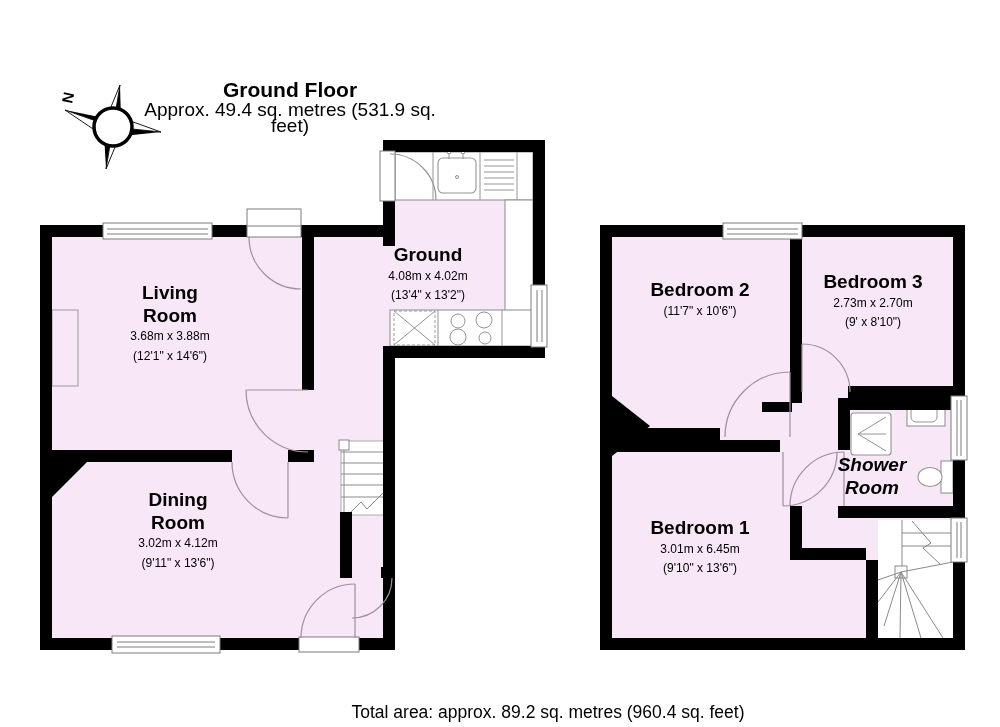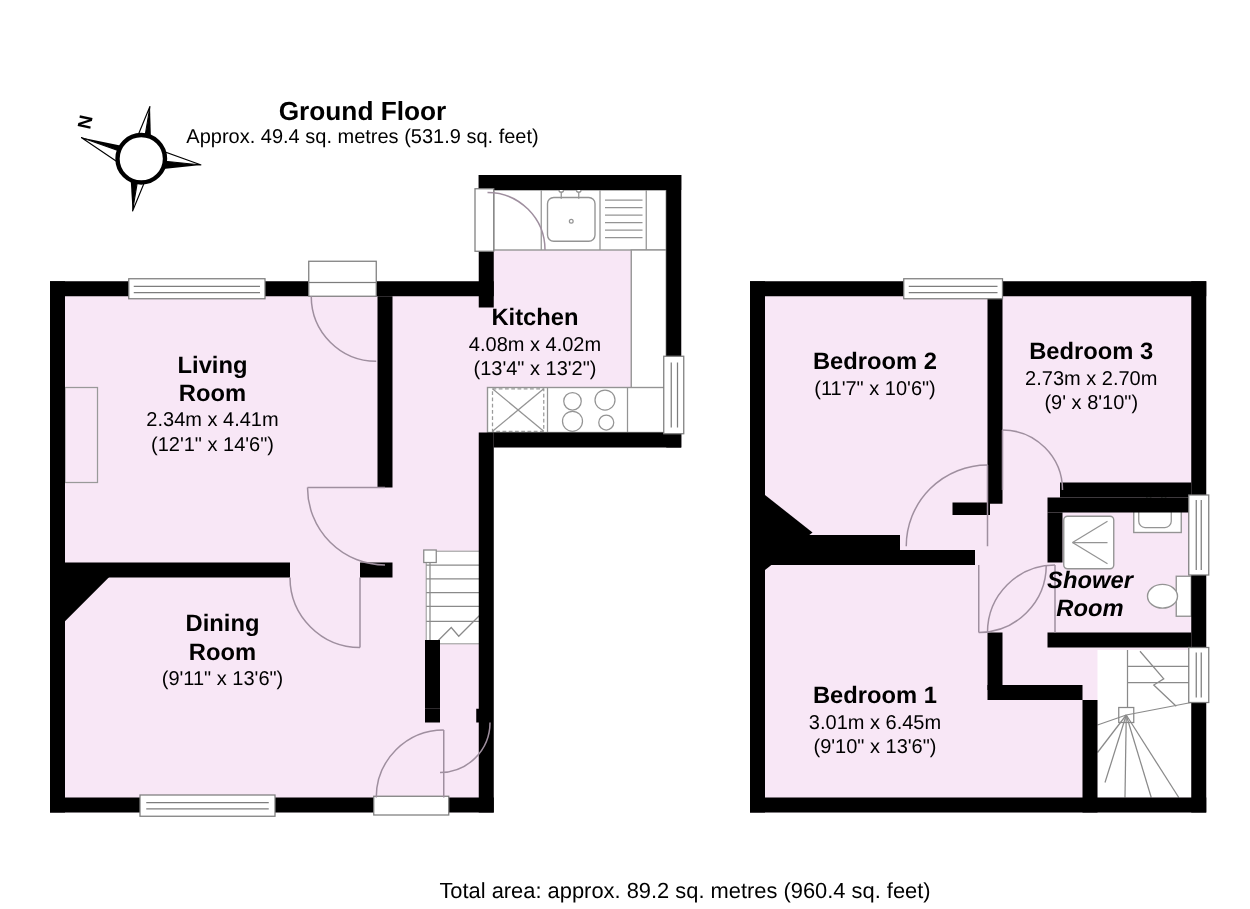--- a/index.html
+++ b/index.html
@@ -1,23 +1,23 @@
 <!DOCTYPE html>
 <html><head>
 <meta charset="utf-8">
 <style>
   html,body{margin:0;padding:0;background:#fff;}
   body{width:1000px;height:727px;overflow:hidden;font-family:"Liberation Sans",sans-serif;color:#000;}
   .canvas{position:relative;width:1000px;height:727px;background:#fff;}
   .canvas svg{position:absolute;left:0;top:0;}
   .label{position:absolute;text-align:center;pointer-events:none;}
   .floor-title{font-size:21px;font-weight:bold;line-height:25px;}
-  .floor-sub{font-size:16px;line-height:16px;}
+  .floor-sub{font-size:19px;line-height:16px;}
   .room-name{font-size:19px;font-weight:bold;line-height:22.5px;}
-  .room-dim{font-size:16px;line-height:19.5px;}
+  .room-dim{font-size:12px;line-height:19.5px;}
   .total{font-size:17.5px;line-height:21px;margin-left:48px;}
   
   .wall{fill:#000;stroke:none;}
   .room{fill:#f8e7f6;stroke:none;}
   .win{fill:#fff;stroke:#7d7d7d;stroke-width:1;}
   .wline{stroke:#7d7d7d;stroke-width:1;}
   .fix{fill:#fff;stroke:#949494;stroke-width:1.1;}
   .fln{stroke:#949494;stroke-width:1;fill:none;}
   .arc{stroke:#9f8f9f;stroke-width:1.2;fill:none;}
   .leaf{stroke:#9f8f9f;stroke-width:1.2;}
@@ -262,48 +262,49 @@
 
 <div class="label" style="left:140px;top:77px;width:300px;">
   <div class="floor-title">Ground Floor</div>
   <div class="floor-sub">Approx. 49.4 sq. metres (531.9 sq. feet)</div>
 </div>
 
 
 <div class="label" style="left:60px;top:282px;width:220px;">
   <div class="room-name">Living</div>
   <div class="room-name">Room</div>
-  <div class="room-dim">2.34m x 4.41m</div>
+  <div class="room-dim">3.68m x 3.88m</div>
   <div class="room-dim">(12'1" x 14'6")</div>
 </div>
 
 <div class="label" style="left:348px;top:244px;width:160px;">
-  <div class="room-name">Kitchen</div>
+  <div class="room-name">Ground</div>
   <div class="room-dim">4.08m x 4.02m</div>
   <div class="room-dim">(13'4" x 13'2")</div>
 </div>
 
 <div class="label" style="left:68px;top:489px;width:220px;">
   <div class="room-name">Dining</div>
   <div class="room-name">Room</div>
+  <div class="room-dim">3.02m x 4.12m</div>
   <div class="room-dim">(9'11" x 13'6")</div>
 </div>
 
 <div class="label" style="left:610px;top:279px;width:180px;">
   <div class="room-name">Bedroom 2</div>
   <div class="room-dim">(11'7" x 10'6")</div>
 </div>
 
 <div class="label" style="left:783px;top:271px;width:180px;">
   <div class="room-name">Bedroom 3</div>
   <div class="room-dim">2.73m x 2.70m</div>
   <div class="room-dim">(9' x 8'10")</div>
 </div>
 
-<div class="label" style="left:610px;top:546px;width:180px;">
+<div class="label" style="left:610px;top:517px;width:180px;">
   <div class="room-name">Bedroom 1</div>
   <div class="room-dim">3.01m x 6.45m</div>
   <div class="room-dim">(9'10" x 13'6")</div>
 </div>
 
 <div class="label" style="left:822px;top:454px;width:100px;font-style:italic;">
   <div class="room-name">Shower</div>
   <div class="room-name">Room</div>
 </div>
 

